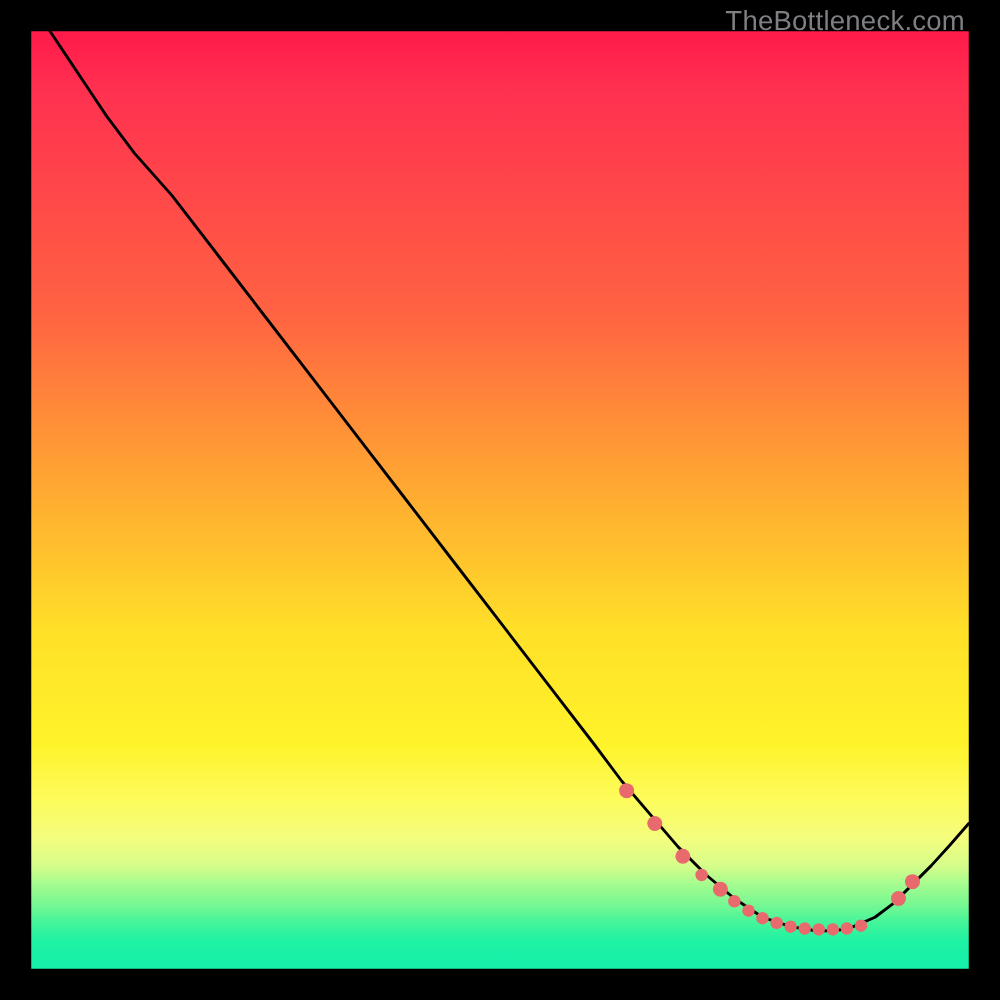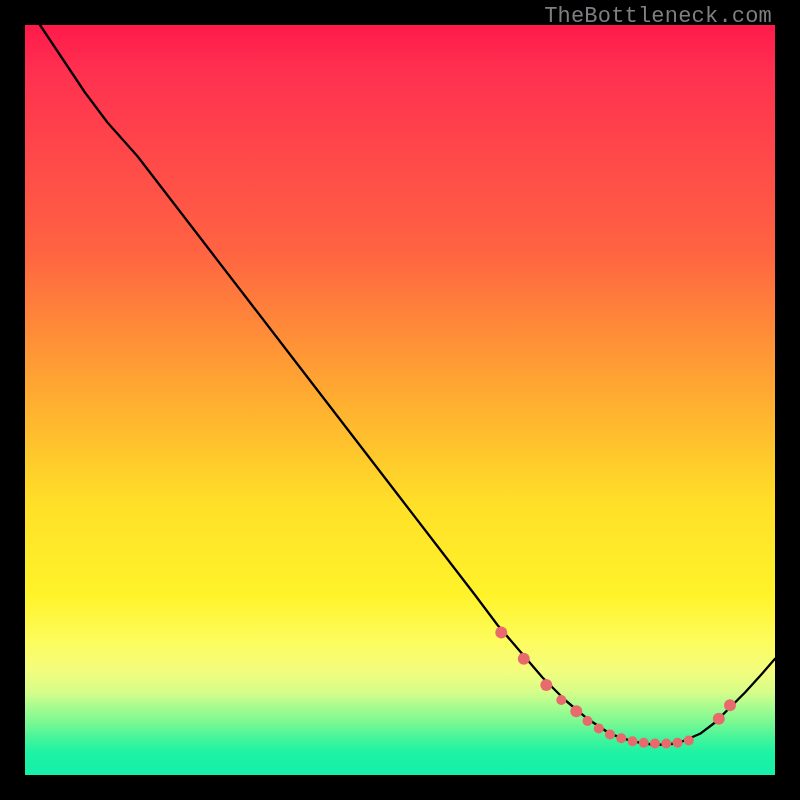--- a/index.html
+++ b/index.html
@@ -9,21 +9,20 @@
     height: 800px;
     background: #000;
     overflow: hidden;
     font-family: Arial, Helvetica, sans-serif;
   }
   .frame {
     position: relative;
     width: 800px;
     height: 800px;
     background: #000;
-    font-family: Liberation Mono, monospace;
   }
   .plot {
     position: absolute;
     left: 25px;
     top: 25px;
     width: 750px;
     height: 750px;
     
     background: linear-gradient(
       to bottom,

